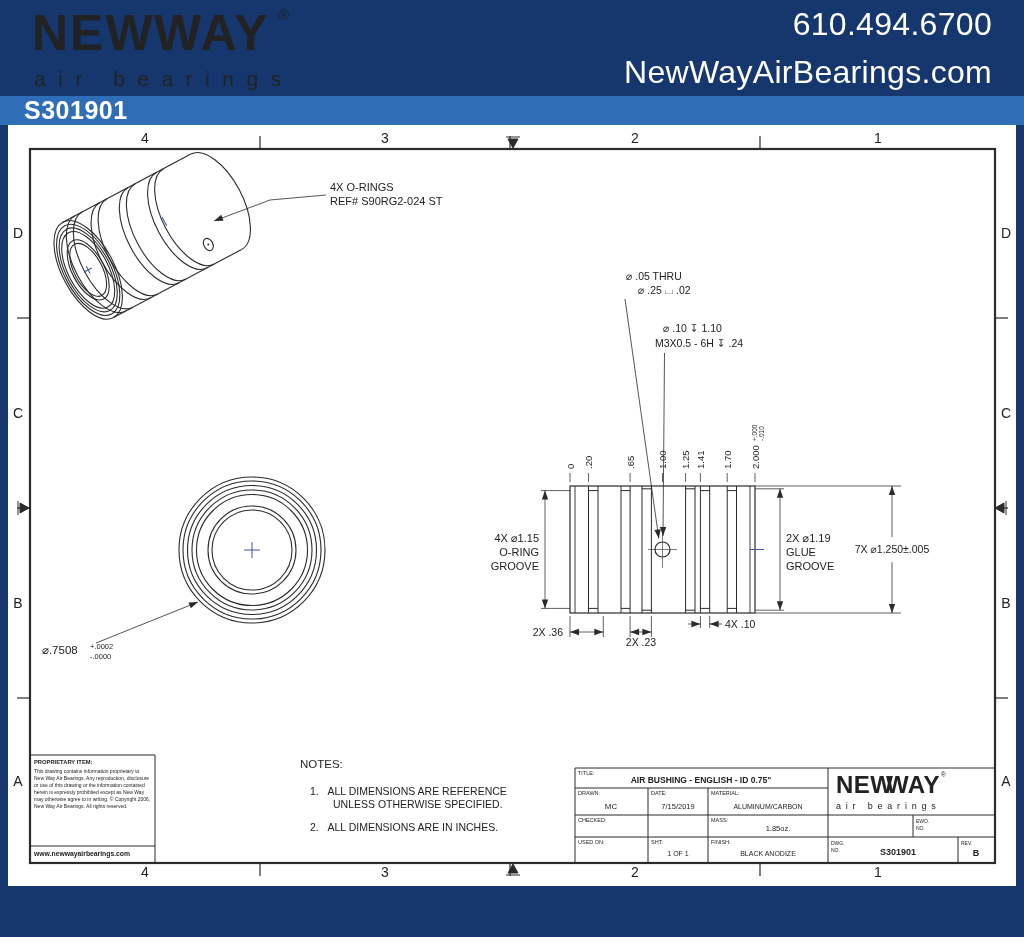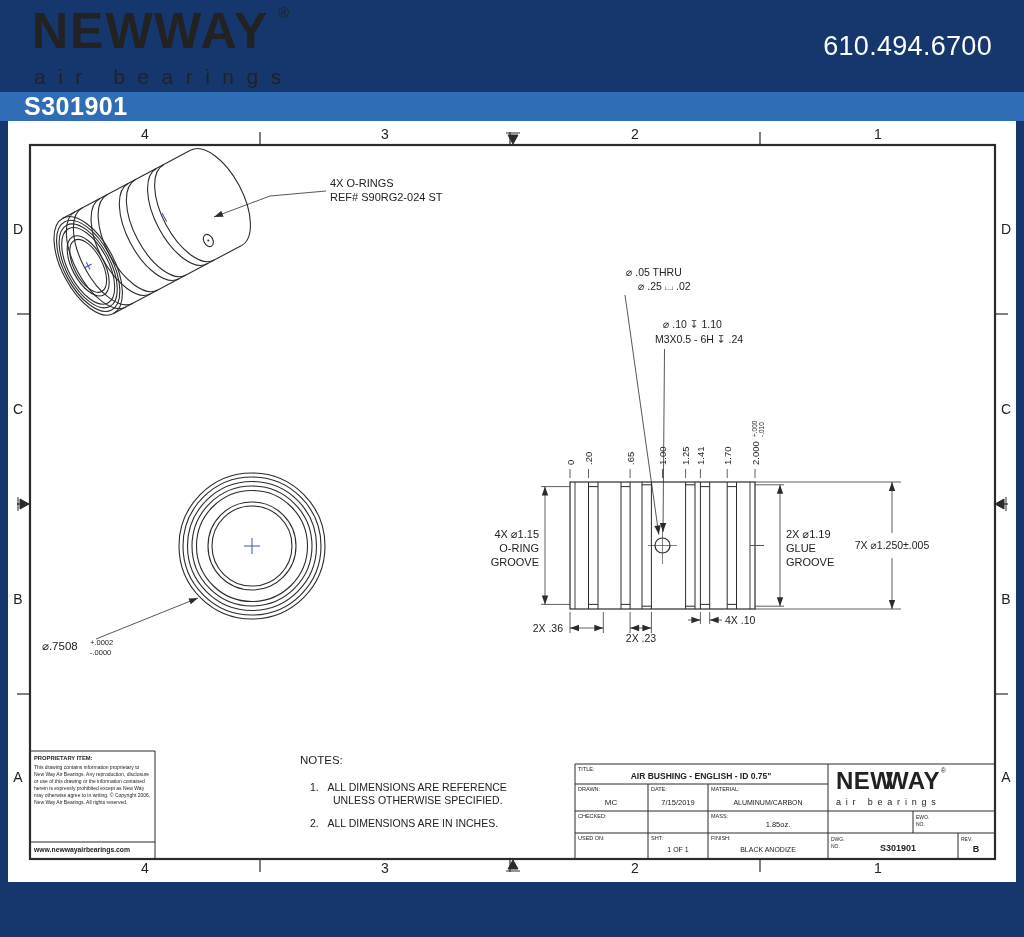--- a/index.html
+++ b/index.html
@@ -1,39 +1,40 @@
 <!DOCTYPE html>
 <html><head>
 <meta charset="utf-8">
 <style>
   *{margin:0;padding:0;box-sizing:border-box}
   html,body{width:1024px;height:937px}
   body{background:#16376e;font-family:"Liberation Sans","DejaVu Sans",sans-serif;overflow:hidden}
   .page{width:1024px;height:806px;display:flex;flex-direction:column}
   .hdr{height:127px;display:flex;justify-content:space-between;align-items:center;padding:0 32px;background:#16376e}
-  .contact{text-align:right;color:#fff;font-size:27px;line-height:1.5;letter-spacing:.3px}
+  .contact{text-align:right;color:#fff;font-size:32px;line-height:1.5;letter-spacing:.3px}
   .band{height:45px;background:#2f6eb6;display:flex;align-items:center;gap:12px;padding:0 24px;color:#fff;font-size:25px}
   .band .pn{font-weight:bold;letter-spacing:.5px}
   .sheet{flex:1;margin:0 8px 8px;background:#fff}
   svg text{font-family:"Liberation Sans","DejaVu Sans",sans-serif;fill:#222;stroke:none}
 </style>
 </head>
 <body>
 
 <div class="page">
 
   <div class="hdr">
     <svg width="330" height="92">
       <text x="0" y="48" font-size="50" font-weight="bold" letter-spacing="2" fill="#fff">NEW</text>
       <text x="122" y="48" font-size="50" font-weight="bold" letter-spacing="2" fill="none" stroke="#fff" stroke-width="1.8">WAY</text>
       <text x="246" y="18" font-size="15" fill="#fff">®</text>
       <text x="2" y="84" font-size="21" letter-spacing="12.5" fill="#fff">air bearings</text>
     </svg>
     <div class="contact">
       <div>610.494.6700</div>
+      <div>NewWayAirBearings.com</div>
     </div>
   </div>
 
   <div class="band">
     <span class="pn">S301901</span>
   </div>
 
   <div class="sheet">
   <svg width="1008" height="757" viewBox="0 0 1008 757">
     <defs>

